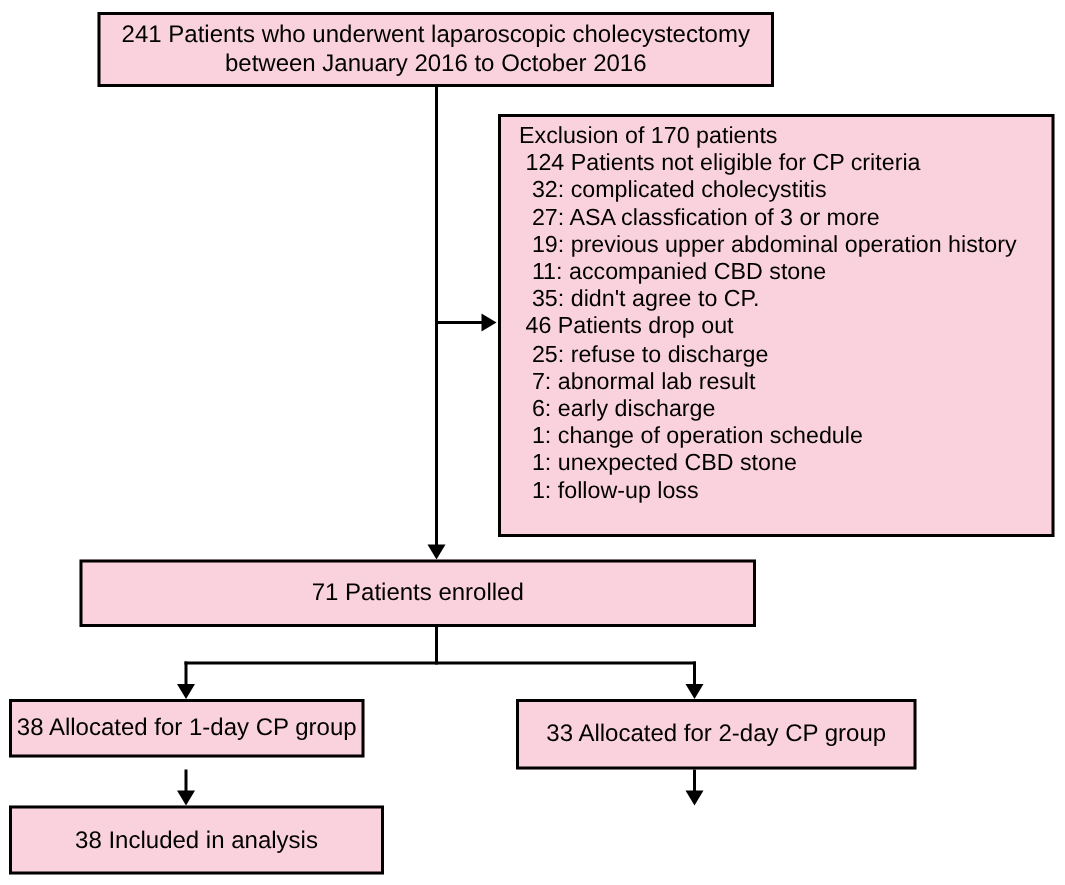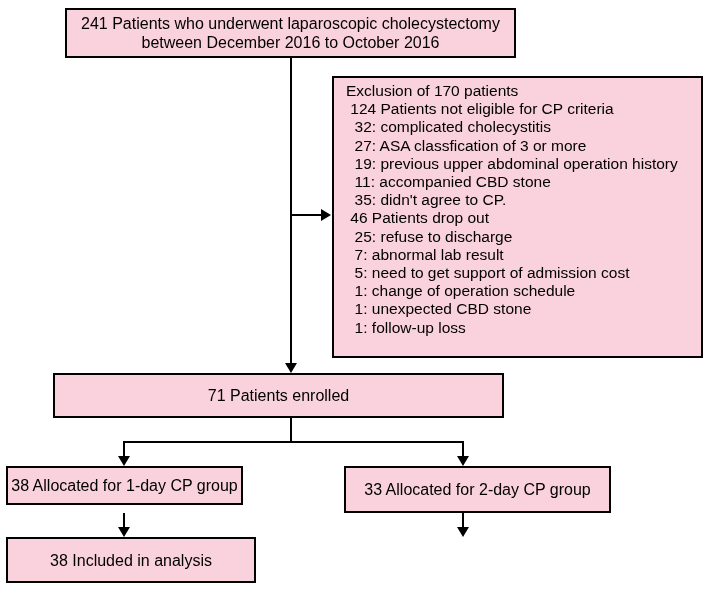--- a/index.html
+++ b/index.html
@@ -83,41 +83,41 @@
   #box-analysis1 { left: 6px;   top: 537px; width: 250px; height: 46px; }
   #box-analysis2 { left: 344px; top: 537px; width: 239px; height: 46px; }
 </style>
 </head>
 <body>
 
 <div class="canvas">
 
   <div class="box" id="box-initial">
     <span>241 Patients who underwent laparoscopic cholecystectomy</span>
-    <span>between December 2016 to October 2016</span>
+    <span>between January 2016 to October 2016</span>
   </div>
 
   <div class="vline" style="left:290px; top:58px; height:306px;"></div>
   <div class="ah-down" style="left:285px; top:363px;"></div>
 
   <div class="hline" style="left:291px; top:214px; width:31px;"></div>
   <div class="ah-right" style="left:321px; top:209px;"></div>
 
   <div class="box left-text" id="box-exclusion">
     <div class="x-line">Exclusion of 170 patients</div>
     <div class="x-line"> 124 Patients not eligible for CP criteria</div>
     <div class="x-line">  32: complicated cholecystitis</div>
     <div class="x-line">  27: ASA classfication of 3 or more</div>
     <div class="x-line">  19: previous upper abdominal operation history</div>
     <div class="x-line">  11: accompanied CBD stone</div>
     <div class="x-line">  35: didn't agree to CP.</div>
     <div class="x-line"> 46 Patients drop out</div>
     <div class="x-line">  25: refuse to discharge</div>
     <div class="x-line">  7: abnormal lab result</div>
-    <div class="x-line">  5: need to get support of admission cost</div>
+    <div class="x-line">  6: early discharge</div>
     <div class="x-line">  1: change of operation schedule</div>
     <div class="x-line">  1: unexpected CBD stone</div>
     <div class="x-line">  1: follow-up loss</div>
   </div>
 
   <div class="box" id="box-enrolled">
     <span>71 Patients enrolled</span>
   </div>
 
   <div class="vline" style="left:290px; top:418px; height:25px;"></div>

